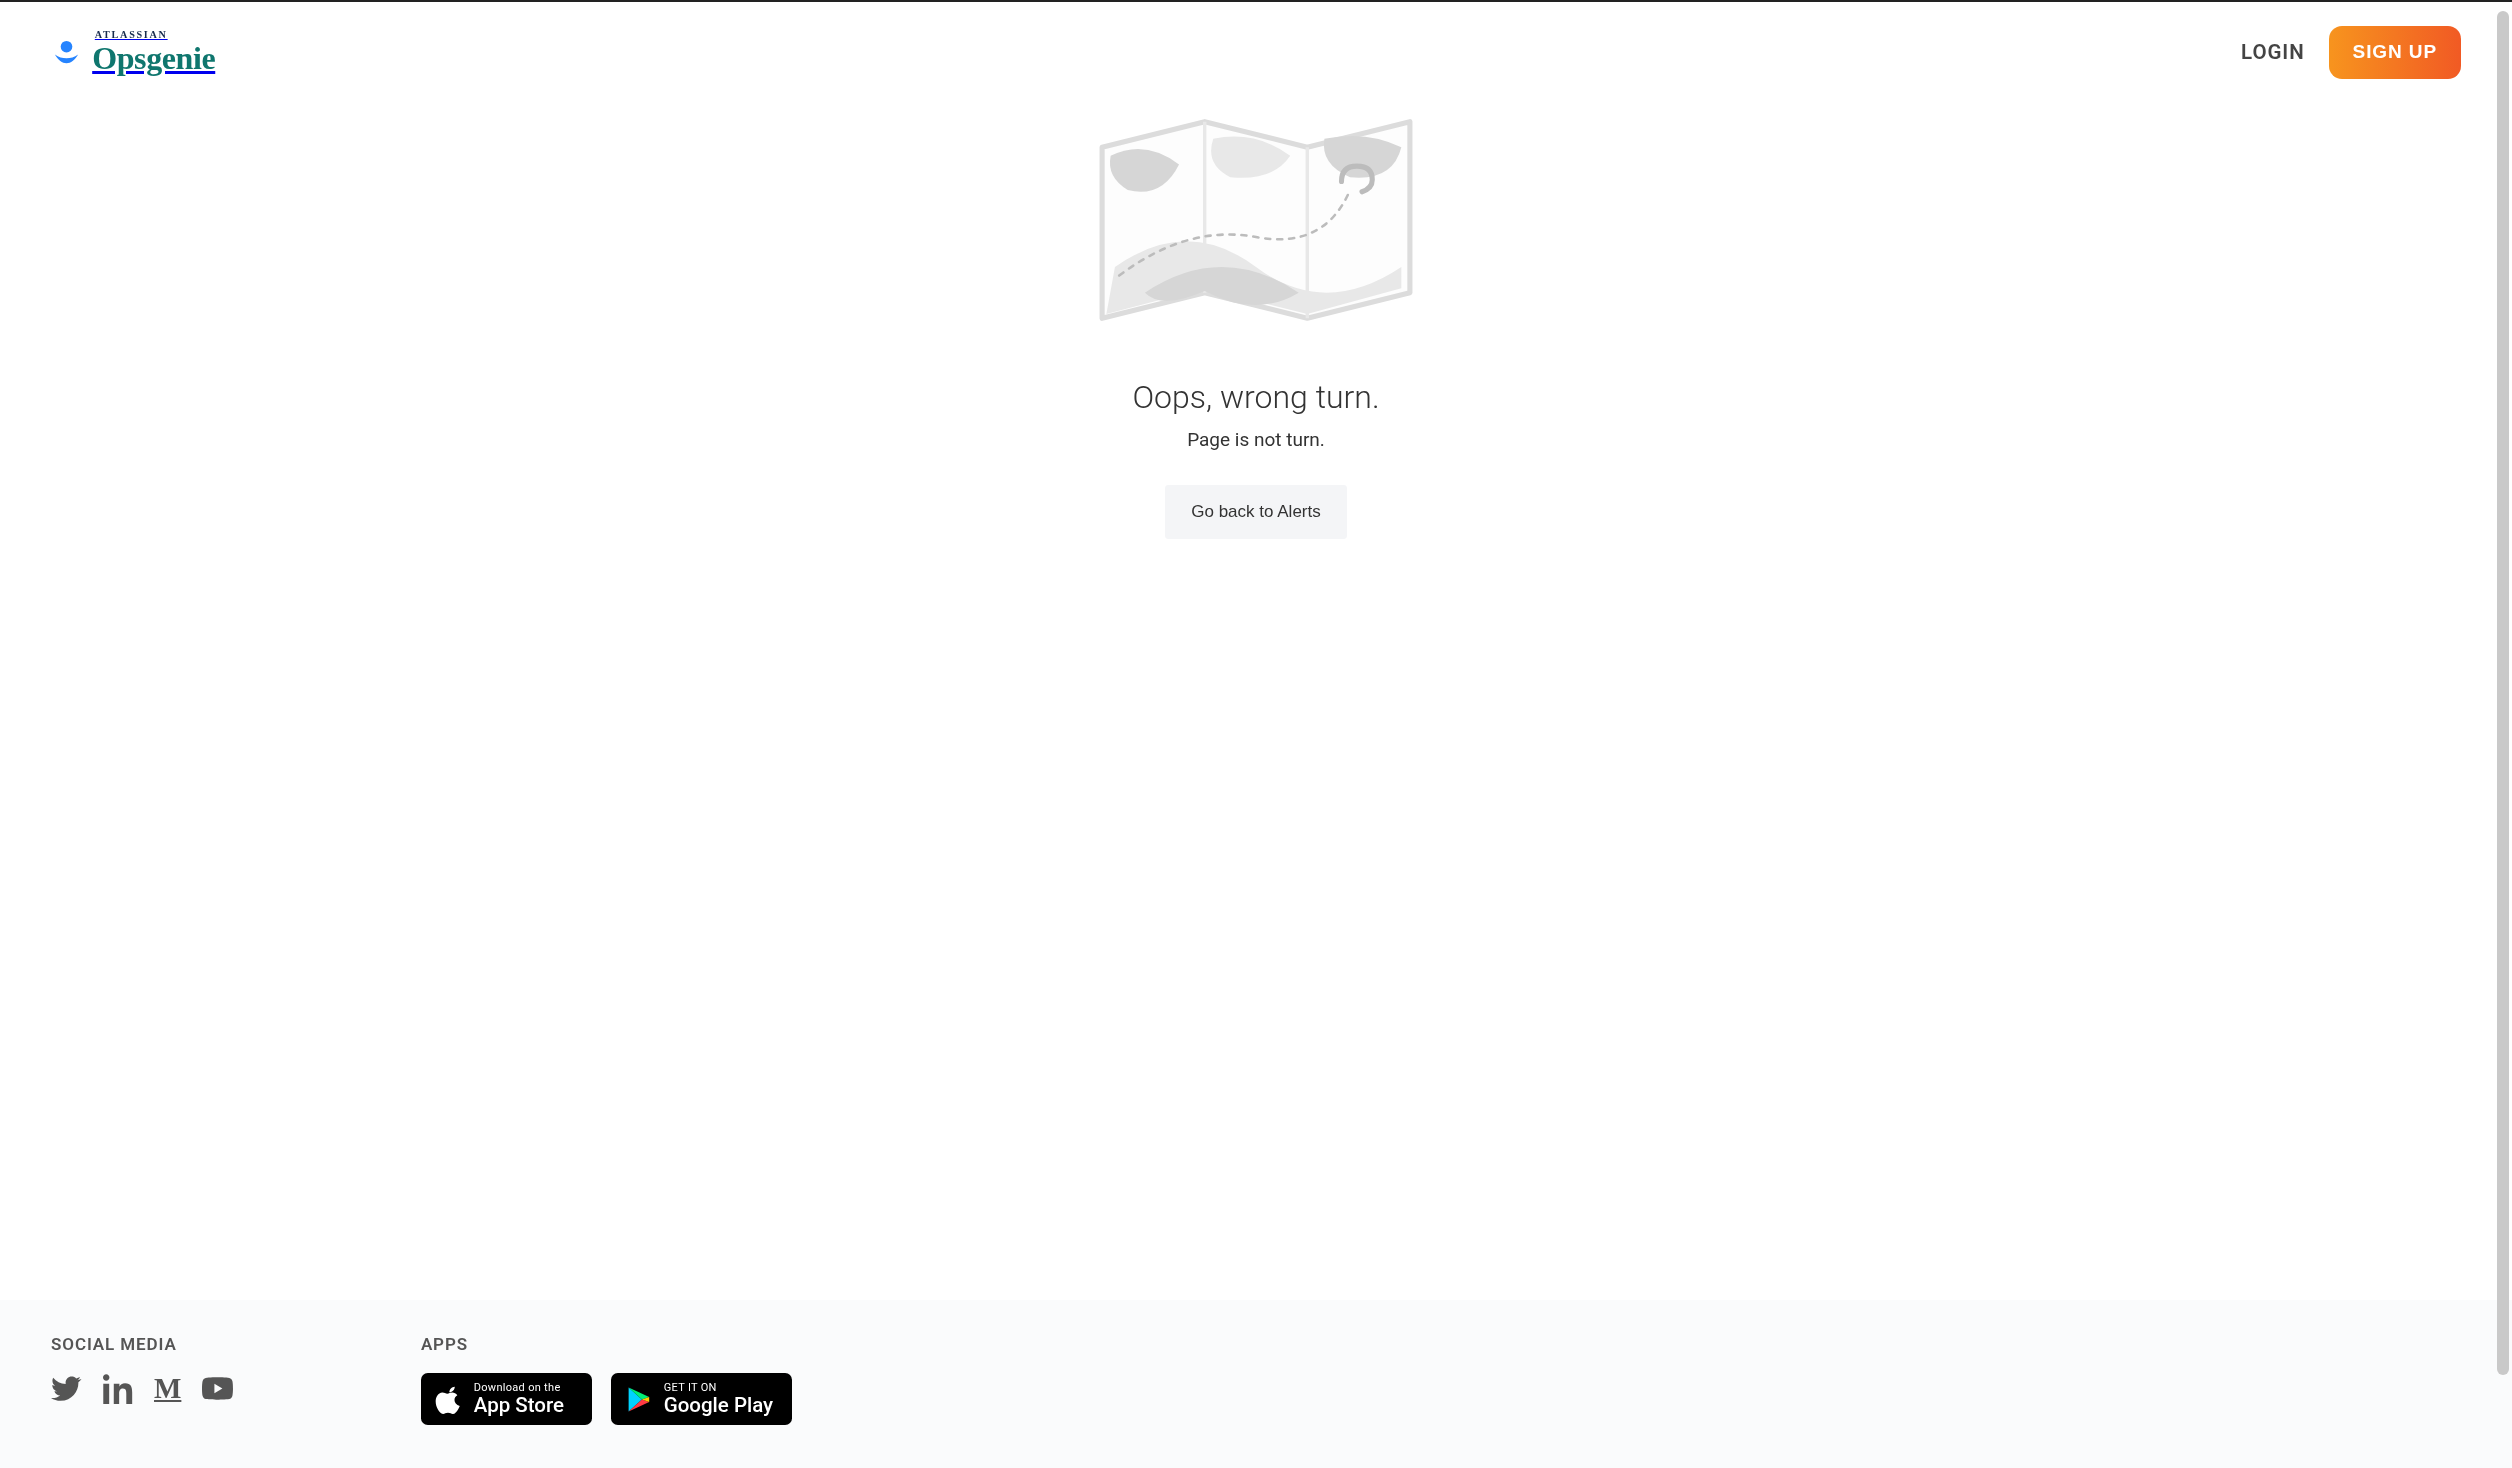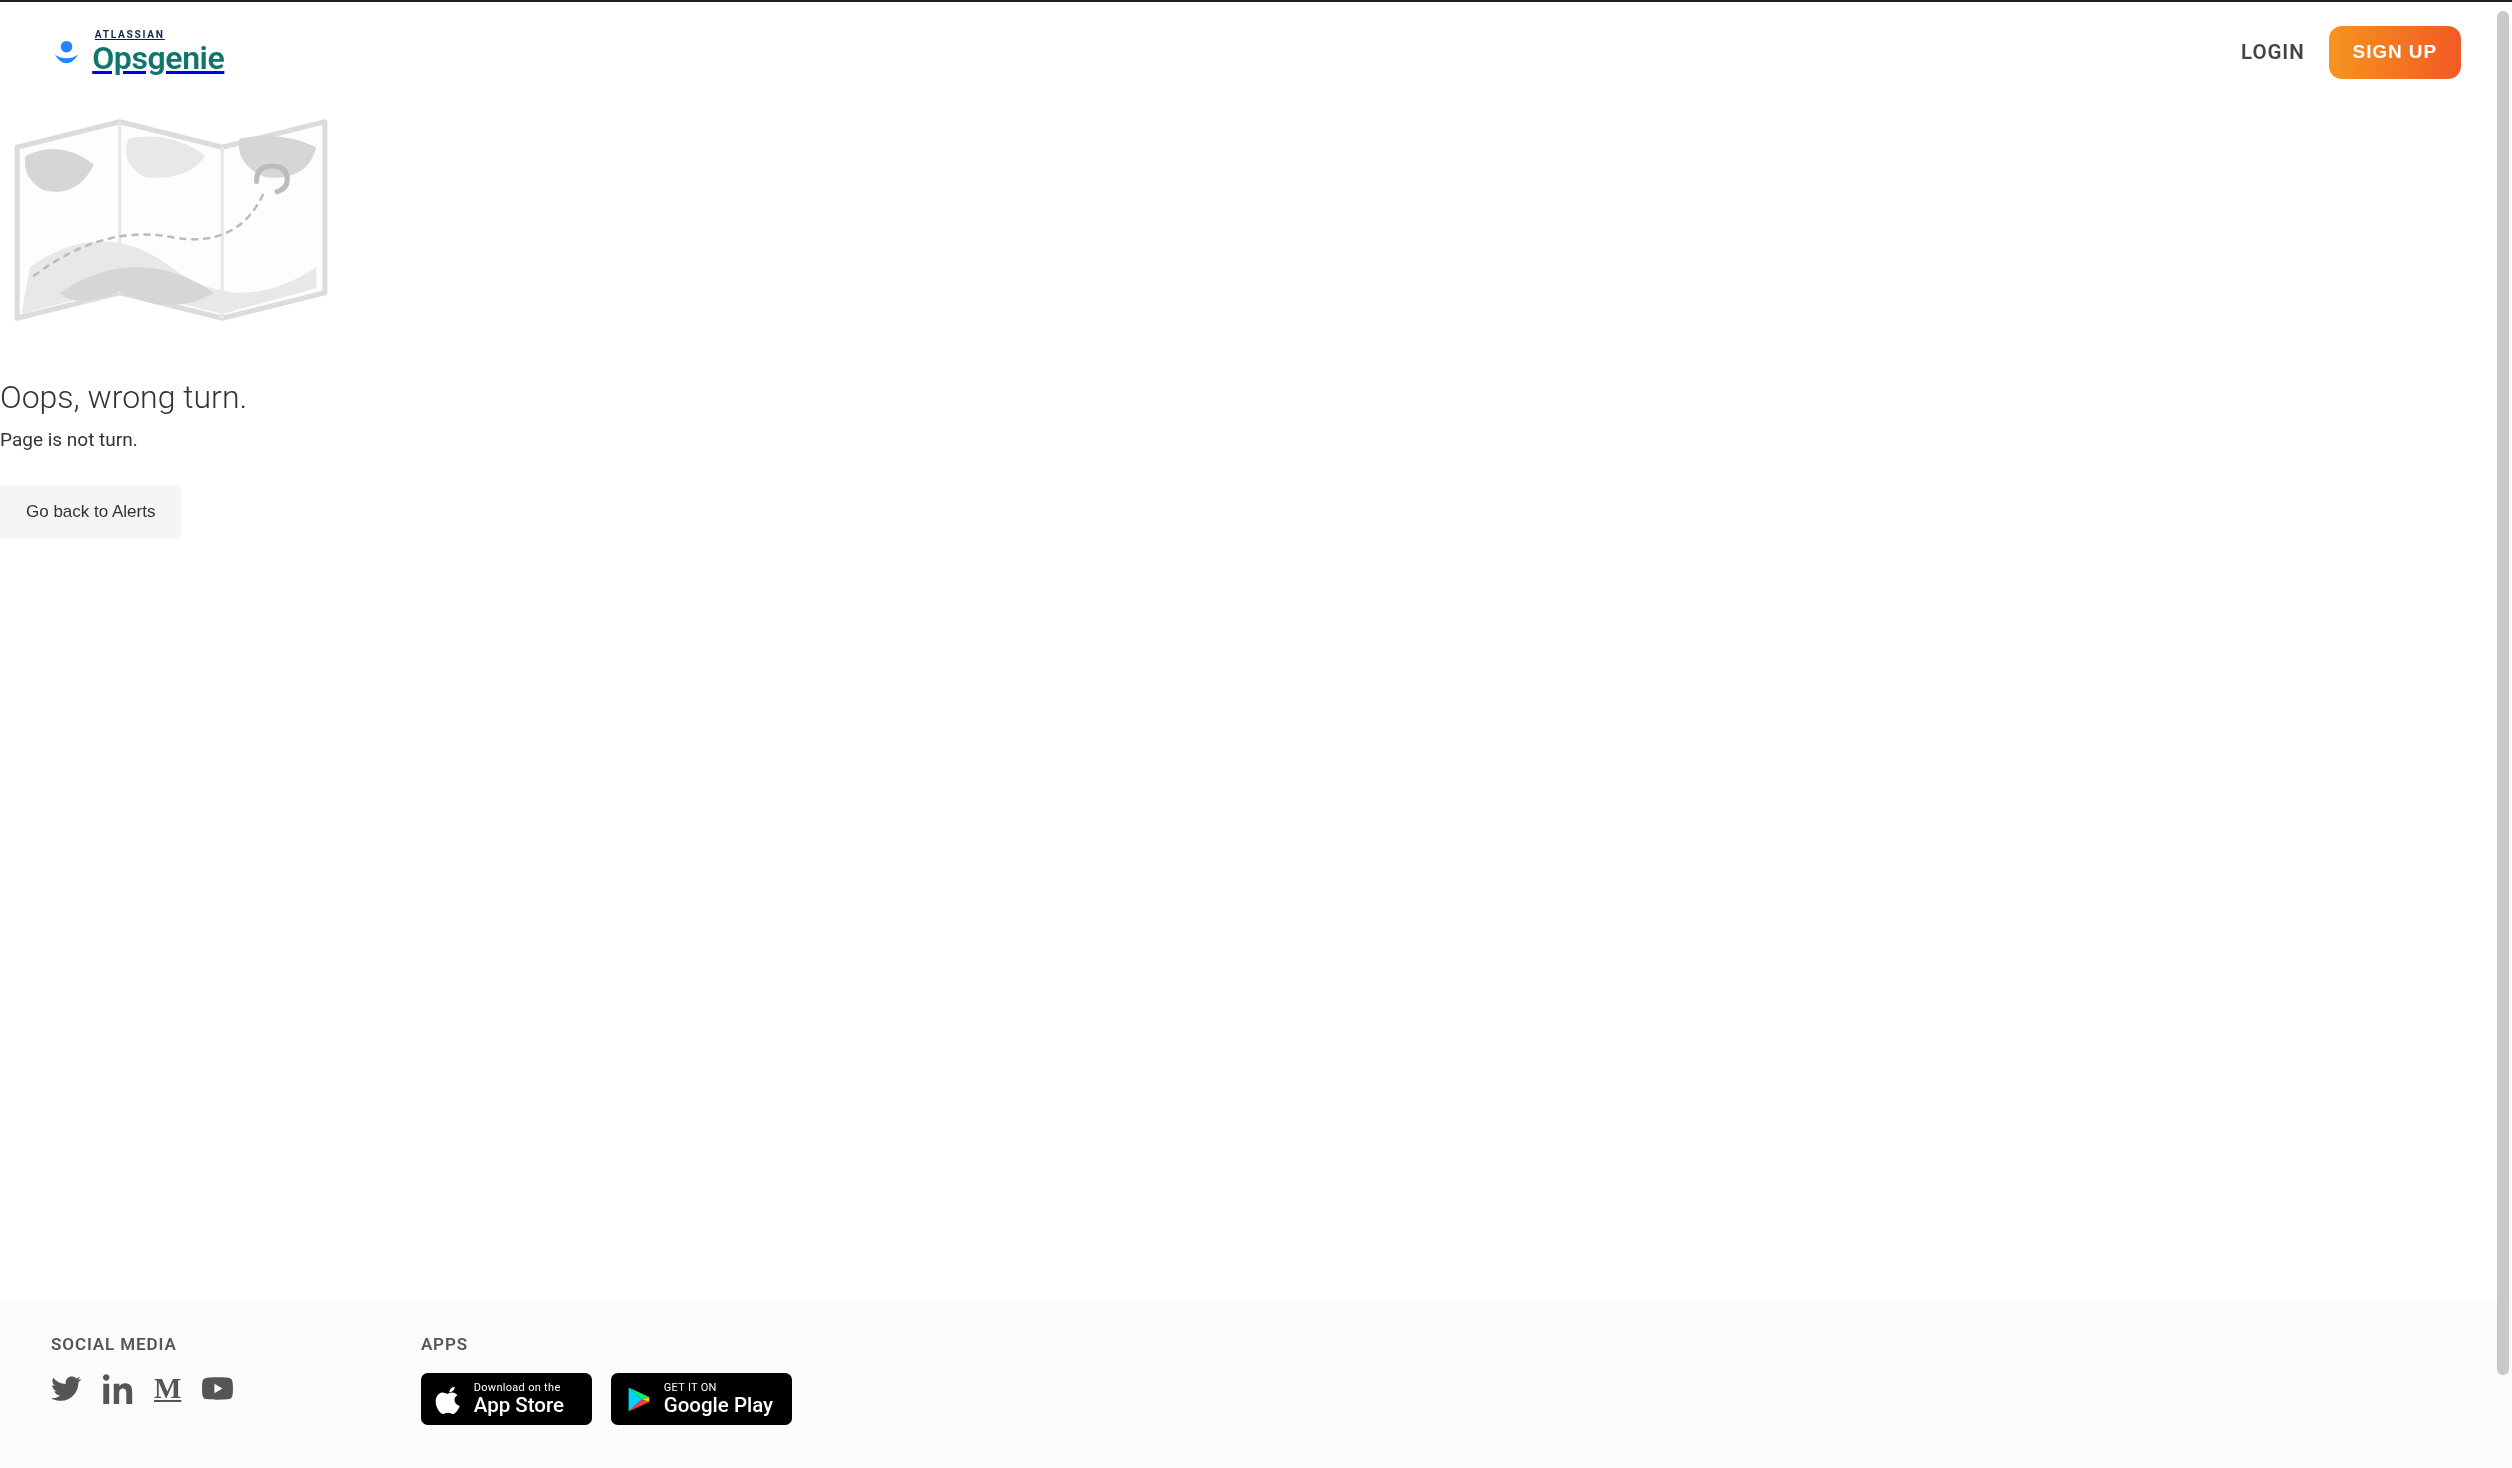--- a/index.html
+++ b/index.html
@@ -1,32 +1,32 @@
 <!DOCTYPE html>
 <html style="font-size:13.7px"><head>
 <meta charset="utf-8">
 <style>
 * { margin: 0; padding: 0; box-sizing: border-box; }
 html, body { width: 100%; height: 100%; font-family: -apple-system, BlinkMacSystemFont, "Segoe UI", Roboto, Helvetica, Arial, sans-serif; background: #fff; }
 body { display: flex; flex-direction: column; min-height: 100vh; border-top: 2.6px solid #222; position: relative; }
 
 
 .header { display: flex; align-items: center; justify-content: space-between; padding: 24px 51px 0 51px; }
-.logo-block { display: flex; align-items: center; gap: 10.2px; }
+.logo-block { display: flex; align-items: center; gap: 10.2px; font-family: Liberation Serif, serif; }
 .logo-icon svg { width: 31px; height: 31px; display: block; }
 .logo-text-group { display: flex; flex-direction: column; line-height: 1; }
 .logo-brand-sup { font-size: 10.2px; font-weight: 700; letter-spacing: 1.7px; color: #172B4D; margin-bottom: 1.7px; margin-left: 2.6px; }
 .logo-brand { font-size: 32px; font-weight: 600; color: #0f766e; letter-spacing: -0.4px; }
 
 .header-actions { display: flex; align-items: center; gap: 24px; margin-left: 48px; }
 .login-link { font-size: 20.5px; font-weight: 600; color: #444; letter-spacing: 0.9px; text-decoration: none; }
 .signup-btn { background: linear-gradient(90deg, #F7941E 0%, #F15A24 100%); color: #fff; font-size: 19px; font-weight: 600; letter-spacing: 0.9px; border: none; padding: 15.4px 24px; border-radius: 13px; cursor: pointer; }
 
 
-.main { flex: 1; display: flex; flex-direction: column; align-items: flex-start; padding-top: 17px; }
+.main { flex: 1; display: flex; flex-direction: column; align-items: center; padding-top: 17px; }
 .map-wrap { margin-bottom: 34px; }
 .map-wrap svg { width: 342px; height: auto; display: block; }
 .heading { font-size: 32px; font-weight: 300; color: #333; margin-bottom: 12px; }
 .sub { font-size: 19px; color: #333; margin-bottom: 34px; }
 .back-btn { background: #f4f5f7; border: none; color: #333; font-size: 17px; padding: 17px 26px; border-radius: 3.4px; cursor: pointer; }
 
 
 .footer { background: #fafbfc; padding: 34px 51px 43px 51px; display: flex; gap: 188px; }
 .footer h4 { font-size: 17px; font-weight: 600; color: #555; letter-spacing: 0.9px; margin-bottom: 19px; }
 .social-row { display: flex; gap: 20.5px; align-items: center; }

